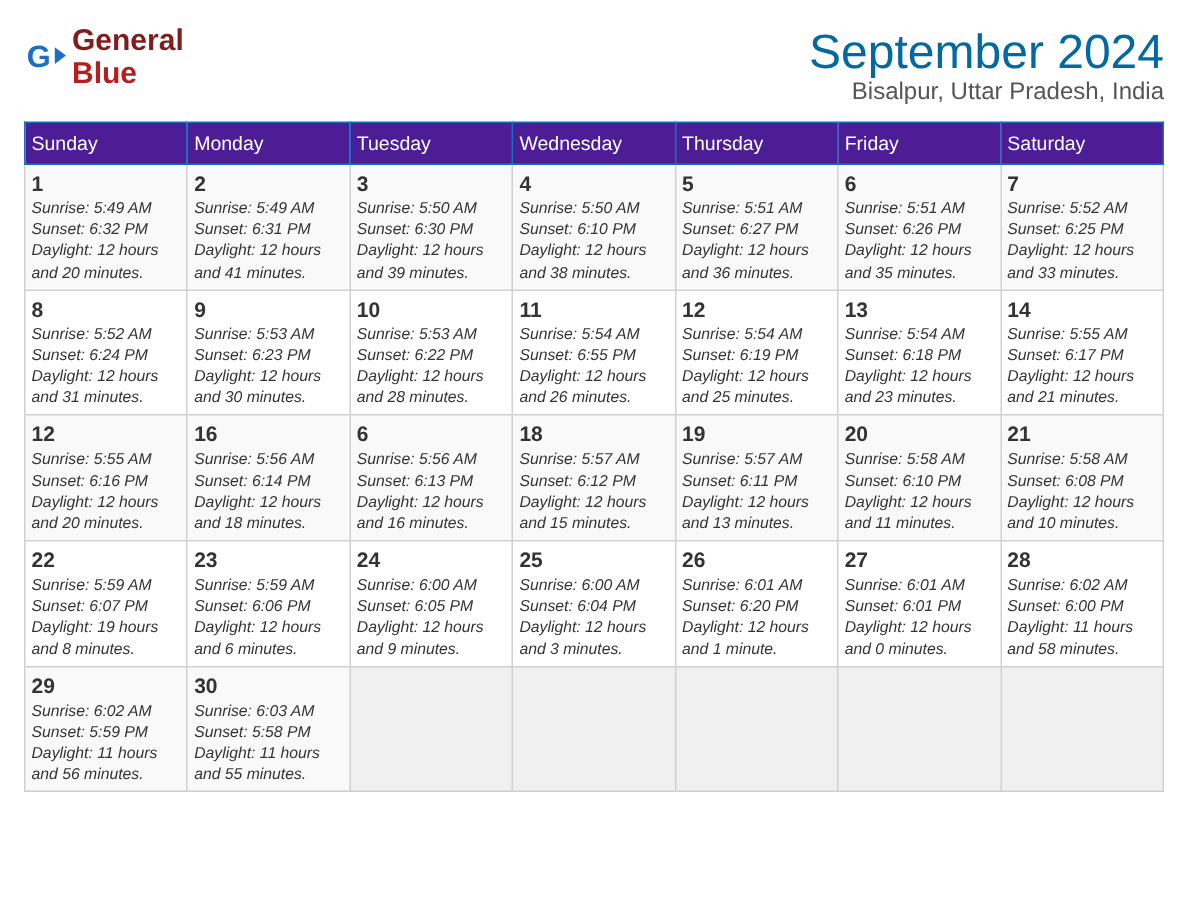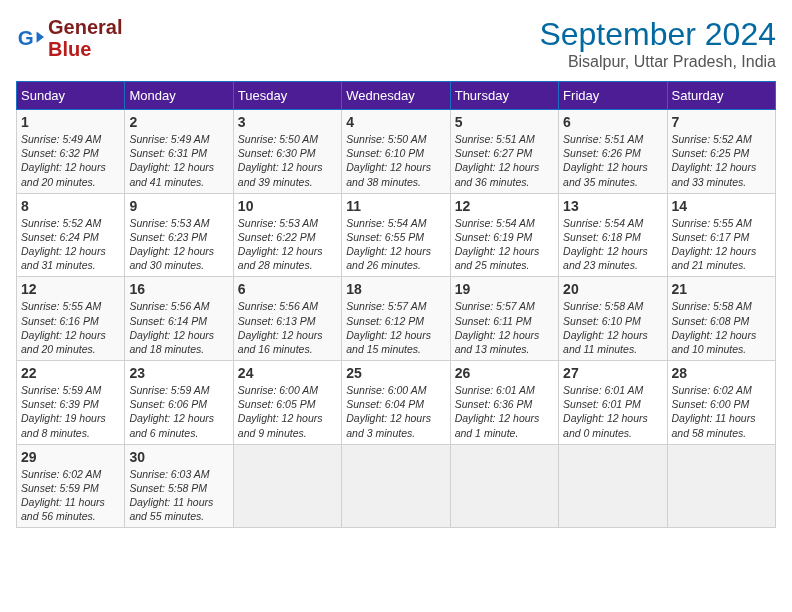--- a/index.html
+++ b/index.html
@@ -297,21 +297,21 @@
           <span>Sunset: 6:08 PM</span><br>
           <span>Daylight: 12 hours and 10 minutes.</span>
         </div>
       </td>
       </tr>
       <tr>
         <td>
         <span class="day-num">22</span>
         <div class="day-info">
           <span>Sunrise: 5:59 AM</span><br>
-          <span>Sunset: 6:39 PM</span><br>
+          <span>Sunset: 6:07 PM</span><br>
           <span>Daylight: 19 hours and 8 minutes.</span>
         </div>
       </td>
         <td>
         <span class="day-num">23</span>
         <div class="day-info">
           <span>Sunrise: 5:59 AM</span><br>
           <span>Sunset: 6:06 PM</span><br>
           <span>Daylight: 12 hours and 6 minutes.</span>
         </div>
@@ -329,21 +329,21 @@
         <div class="day-info">
           <span>Sunrise: 6:00 AM</span><br>
           <span>Sunset: 6:04 PM</span><br>
           <span>Daylight: 12 hours and 3 minutes.</span>
         </div>
       </td>
         <td>
         <span class="day-num">26</span>
         <div class="day-info">
           <span>Sunrise: 6:01 AM</span><br>
-          <span>Sunset: 6:36 PM</span><br>
+          <span>Sunset: 6:20 PM</span><br>
           <span>Daylight: 12 hours and 1 minute.</span>
         </div>
       </td>
         <td>
         <span class="day-num">27</span>
         <div class="day-info">
           <span>Sunrise: 6:01 AM</span><br>
           <span>Sunset: 6:01 PM</span><br>
           <span>Daylight: 12 hours and 0 minutes.</span>
         </div>

